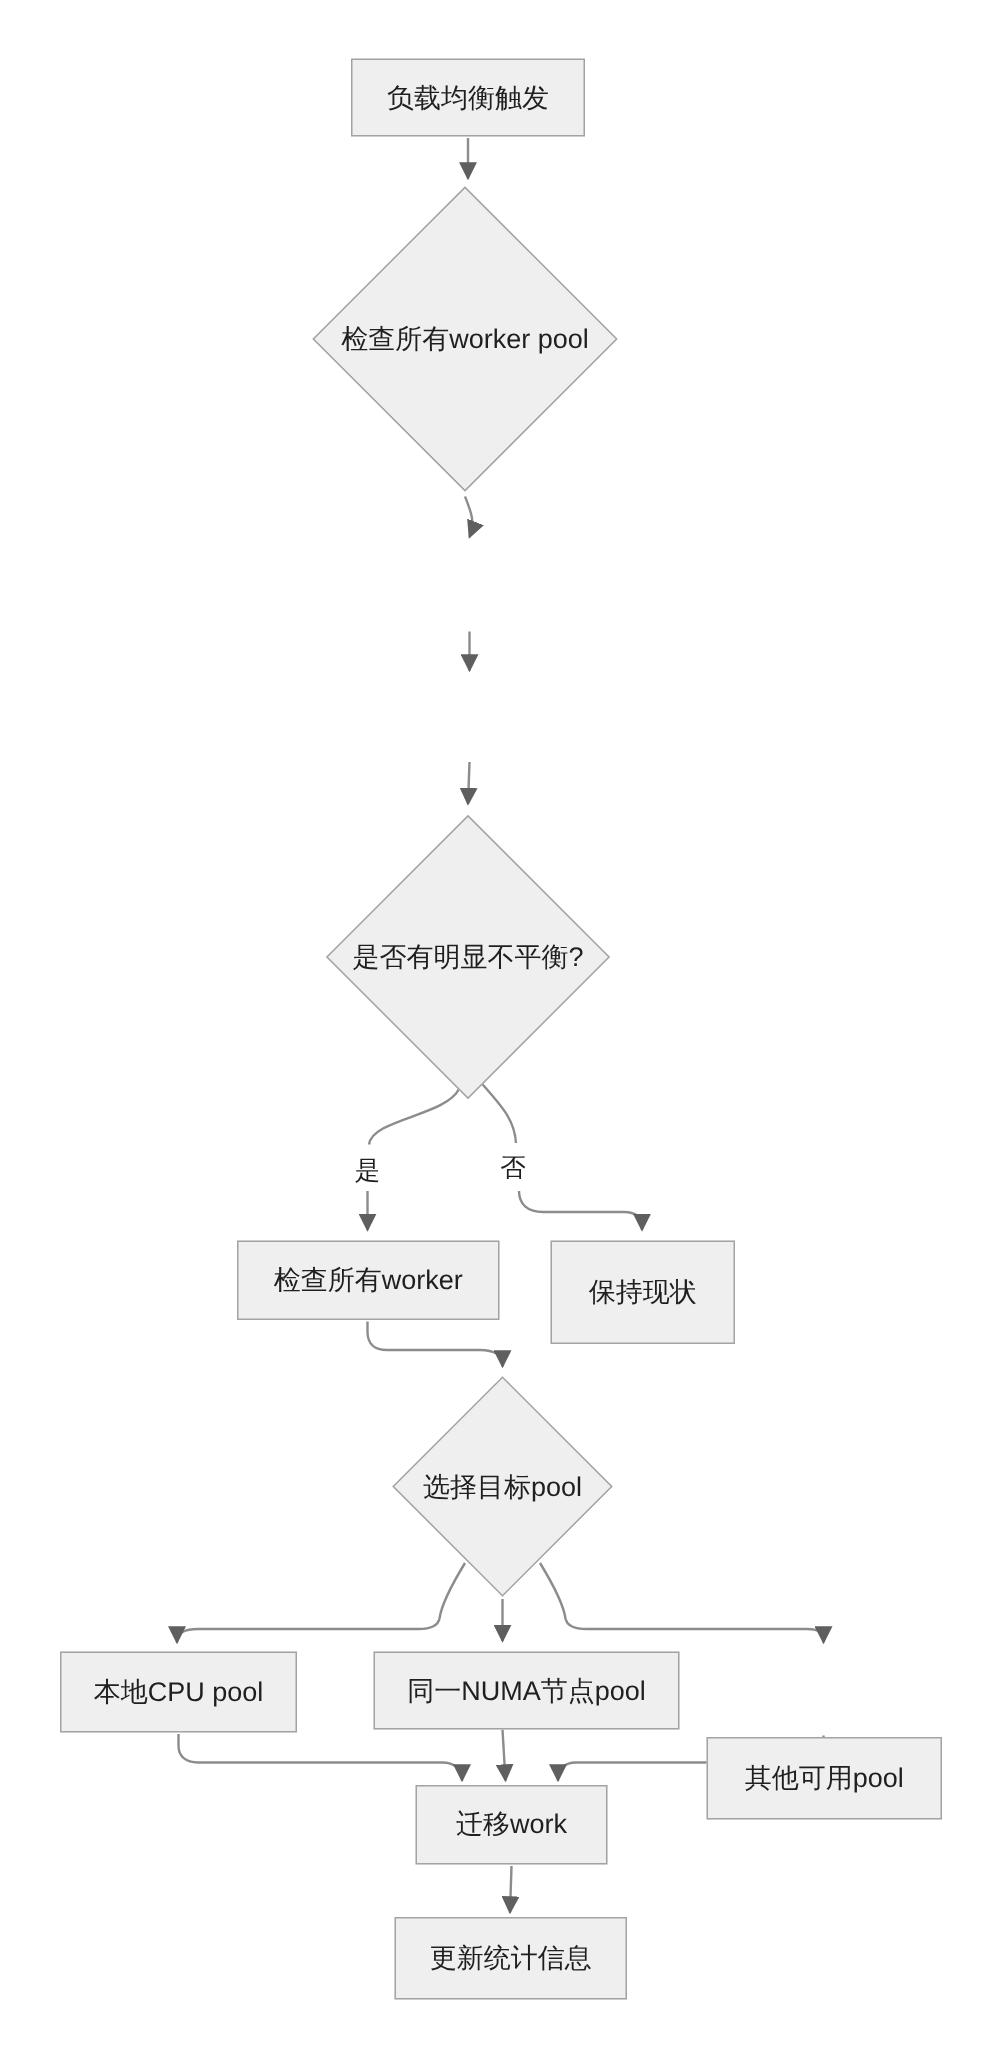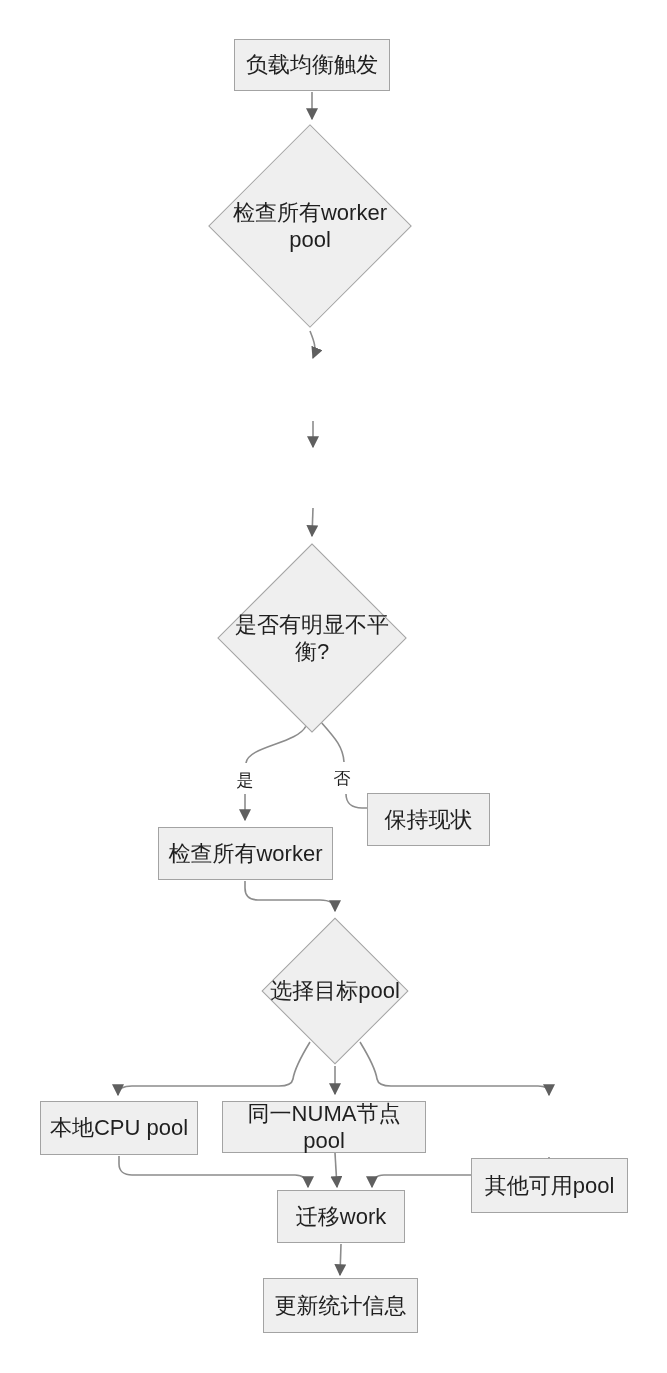--- a/index.html
+++ b/index.html
@@ -20,21 +20,21 @@
     overflow:hidden;
   }
   .canvas{position:absolute;left:0;top:0;width:667px;height:1373px;}
   svg.edges{position:absolute;left:0;top:0;width:667px;height:1373px;}
   svg.edges path.edge{fill:none;stroke:var(--edge-color);stroke-width:1.6;}
   svg.edges .arrowhead{fill:var(--arrow-color);}
   .node{
     position:absolute;
     display:flex;align-items:center;justify-content:center;
     text-align:center;
-    font-size:22px;
+    font-size:18px;
     line-height:1.25;
   }
   .node.rect{
     background:var(--node-fill);
     border:1px solid var(--node-border);
   }
   .node.diamond{background:transparent;border:none;}
   .node.diamond .shape{
     position:absolute;left:50%;top:50%;
     transform:translate(-50%,-50%) rotate(45deg);
@@ -109,34 +109,34 @@
     <span class="lbl">是否有明显不平衡?</span>
   </div>
 
   <div class="edge-label" style="left:231px;top:768px;width:28px">是</div>
   <div class="edge-label" style="left:328px;top:766px;width:28px">否</div>
 
   <div class="node rect" style="left:158px;top:827px;width:175px;height:53px">
     <span class="lbl">检查所有worker</span>
   </div>
 
-  <div class="node rect" style="left:367px;top:793px;width:123px;height:53px">
+  <div class="node rect" style="left:367px;top:827px;width:123px;height:69px">
     <span class="lbl">保持现状</span>
   </div>
 
   <div class="node diamond" style="left:261px;top:917px;width:148px;height:148px">
     <span class="shape" style="width:104px;height:104px"></span>
     <span class="lbl">选择目标pool</span>
   </div>
 
   <div class="node rect" style="left:40px;top:1101px;width:158px;height:54px">
     <span class="lbl">本地CPU pool</span>
   </div>
 
-  <div class="node rect" style="left:222px;top:1101px;width:204px;height:52px">
+  <div class="node rect" style="left:249px;top:1101px;width:204px;height:52px">
     <span class="lbl">同一NUMA节点pool</span>
   </div>
 
   <div class="node rect" style="left:471px;top:1158px;width:157px;height:55px">
     <span class="lbl">其他可用pool</span>
   </div>
 
   <div class="node rect" style="left:277px;top:1190px;width:128px;height:53px">
     <span class="lbl">迁移work</span>
   </div>

